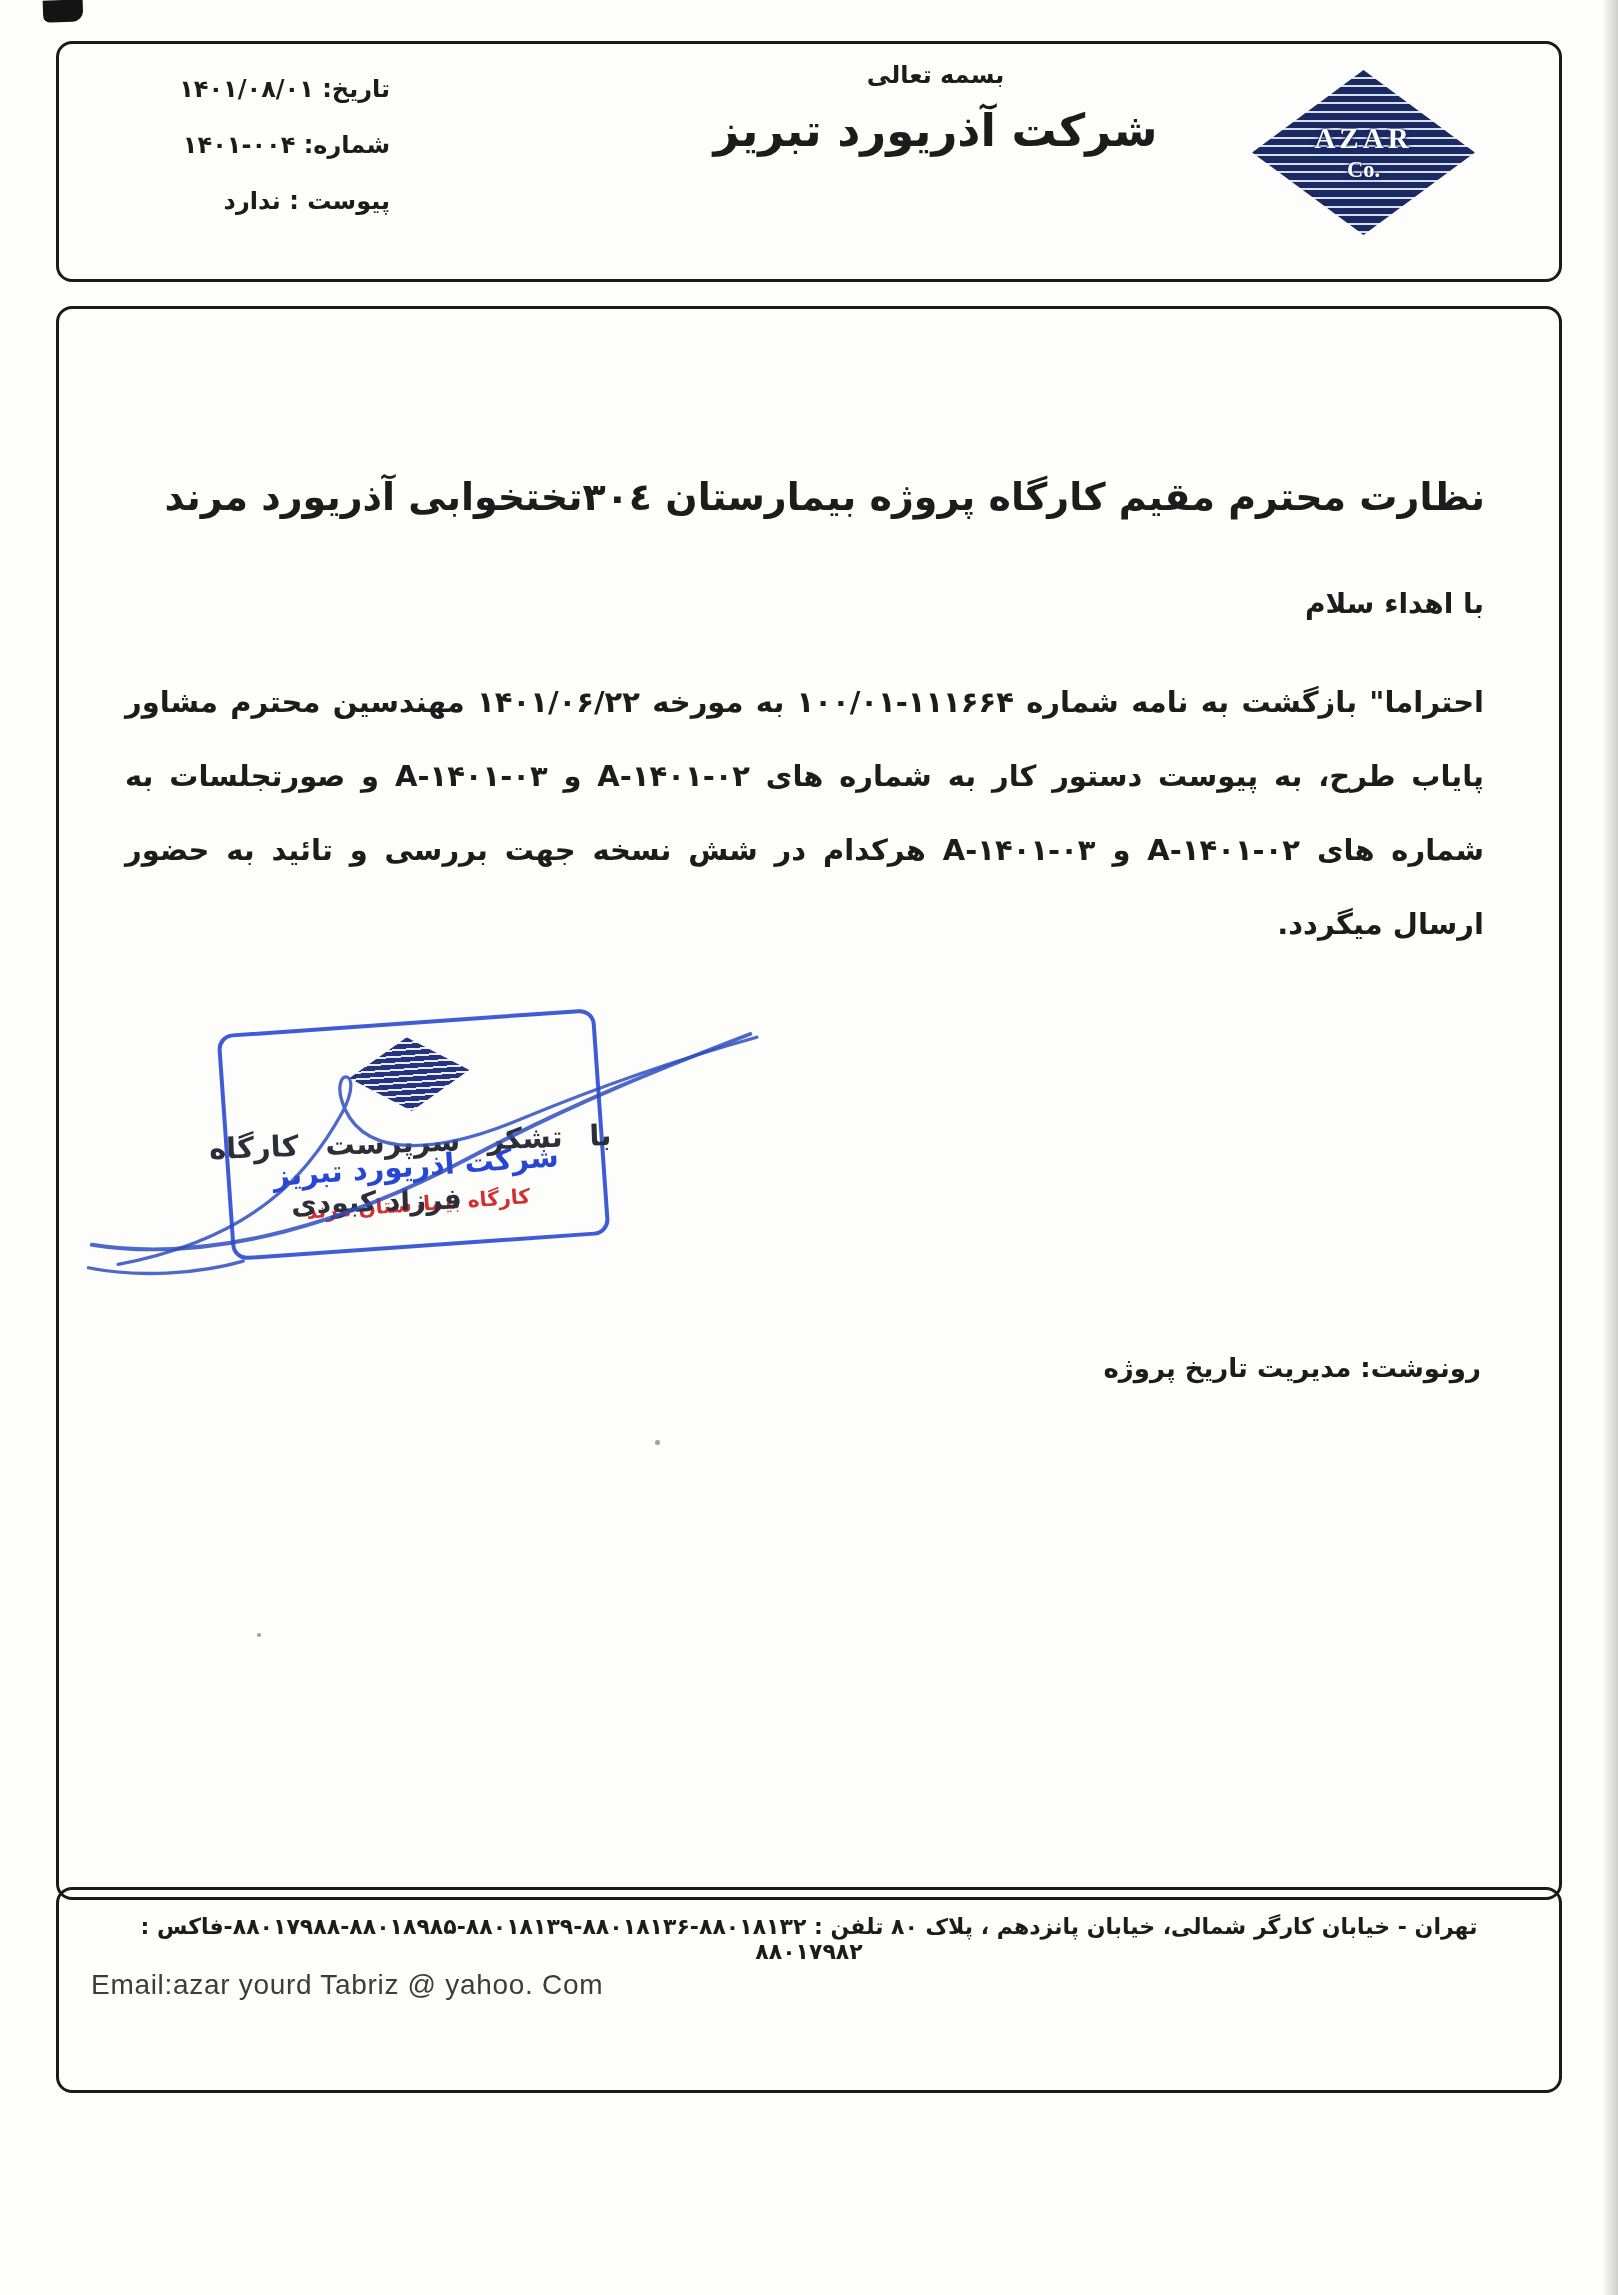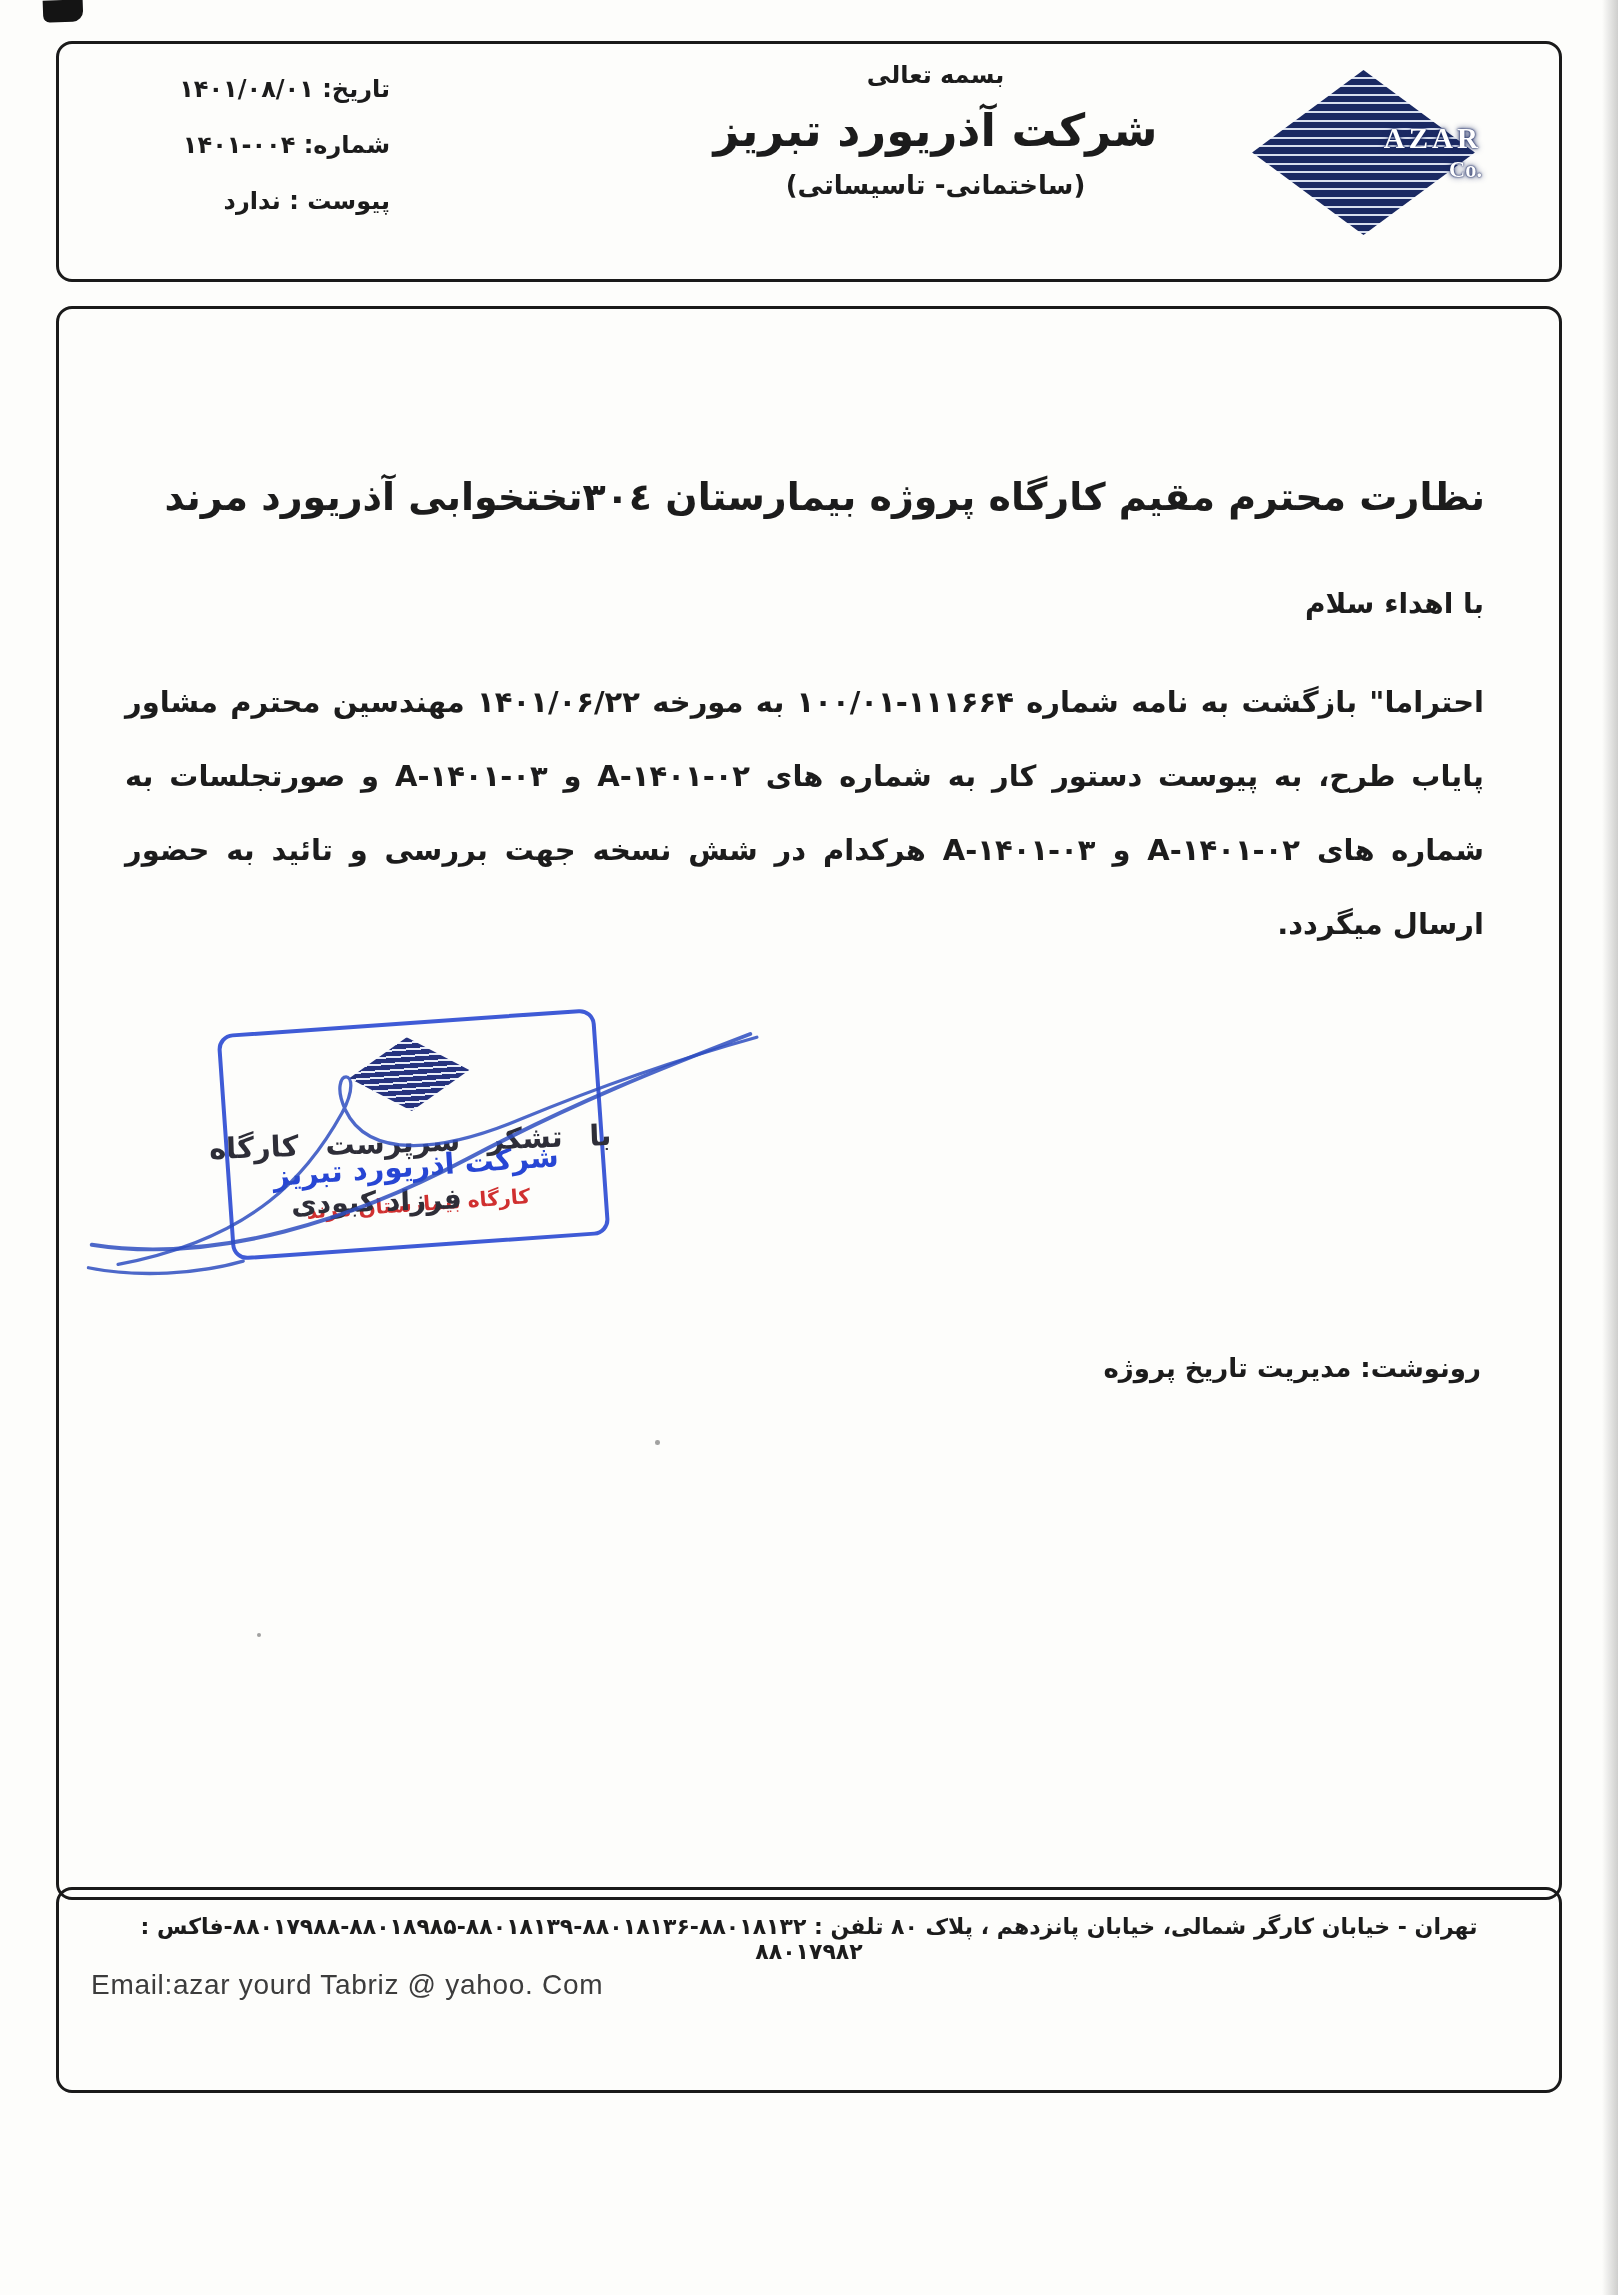--- a/index.html
+++ b/index.html
@@ -43,21 +43,21 @@
   .company-subtitle { font-size:26px; font-weight:600; margin-top:13px; }
 
   .logo { position:absolute; left:1186px; top:26px; width:237px; height:165px; }
   .diamond {
     clip-path:polygon(50% 0%, 97% 50%, 50% 100%, 3% 50%);
     background:repeating-linear-gradient(180deg, #1b2a63 0 6.6px, #d8dfee 6.6px 8.6px);
   }
   .logo .diamond { position:absolute; inset:0; }
   .logo-text {
     position:absolute; inset:0; display:flex; flex-direction:column;
-    align-items:flex-end; justify-content:center; color:#ffffff; font-weight:700;
+    align-items:center; justify-content:center; color:#ffffff; font-weight:700;
     font-family:"Liberation Serif", serif;
     text-shadow:0 0 6px #1b2a63, 0 0 2.6px #1b2a63, 0 0 1.3px #1b2a63;
   }
   .logo-text .l1 { font-size:29px; letter-spacing:4px; }
   .logo-text .l2 { font-size:22.4px; margin-top:2.6px; }
 
   
   .title {
     position:absolute; top:166px; right:74px; left:79px;
     direction:rtl; text-align:right; font-size:38px; font-weight:700;
@@ -117,21 +117,20 @@
   <section class="box header-box">
     <div class="meta">
       <div class="meta-row">تاریخ: ۱۴۰۱/۰۸/۰۱</div>
       <div class="meta-row">شماره: ۰۰۴-۱۴۰۱</div>
       <div class="meta-row">پیوست : ندارد</div>
     </div>
 
     <div class="head-center">
       <div class="bismillah">بسمه تعالی</div>
       <div class="company-name">شرکت آذریورد تبریز</div>
-      <div class="company-subtitle">(ساختمانی- تاسیساتی)</div>
     </div>
 
     <div class="logo">
       <div class="diamond"></div>
       <div class="logo-text">
         <span class="l1">AZAR</span>
         <span class="l2">Co.</span>
       </div>
     </div>
   </section>

